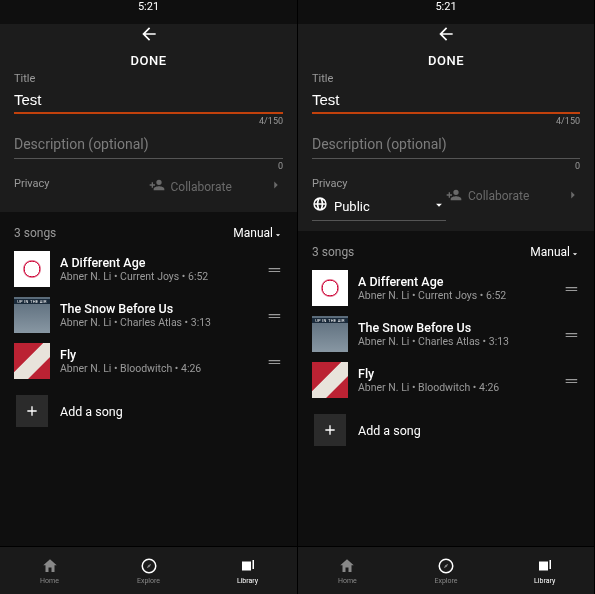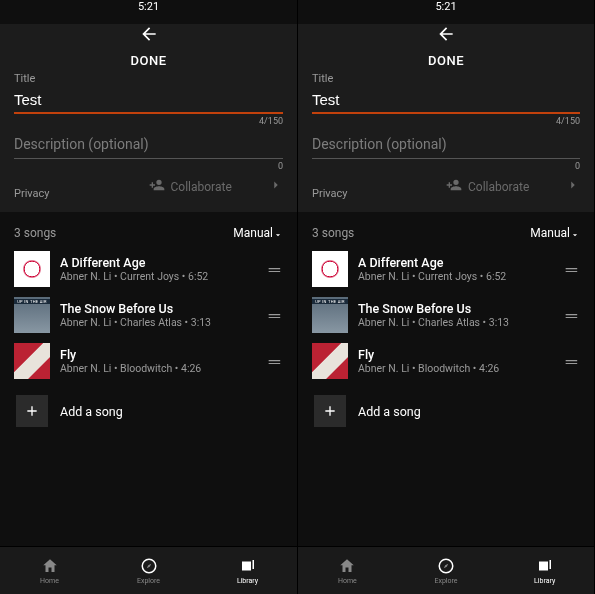--- a/index.html
+++ b/index.html
@@ -68,21 +68,20 @@
     color: #7c7c7c;
     font-size: 14px;
     border-bottom: 1px solid #555;
     padding: 6px 0 6px 0;
   }
   .counter { font-size: 9px; color: #9a9a9a; text-align: right; margin-top: 2px; }
 
   .two-col {
     display: flex;
     padding: 6px 14px 0 14px;
-    align-items: flex-end;
     gap: 0;
   }
   .privacy-col { flex: 1; }
   .privacy-ctrl {
     display: flex;
     align-items: center;
     gap: 6px;
     border-bottom: 1px solid #555;
     padding: 4px 0;
   }
@@ -427,20 +426,29 @@
     </div>
 
     <div class="field-block">
       <div class="field-placeholder">Description (optional)</div>
       <div class="counter">0</div>
     </div>
 
     <div class="two-col">
       <div class="privacy-col">
         <div class="field-label">Privacy</div>
+        <div class="privacy-ctrl">
+          <span><svg viewBox="0 0 24 24">
+                <use href="#i-globe"></use>
+              </svg></span>
+          <span class="privacy-val">Public</span>
+          <span class="dd"><svg viewBox="0 0 24 24">
+                <use href="#i-dd"></use>
+              </svg></span>
+        </div>
       </div>
       <div class="collab">
         <span><svg viewBox="0 0 24 24">
               <use href="#i-person-add"></use>
             </svg></span>
         <span>Collaborate</span>
         <span class="chev"><svg viewBox="0 0 24 24">
               <use href="#i-chev-r"></use>
             </svg></span>
       </div>

